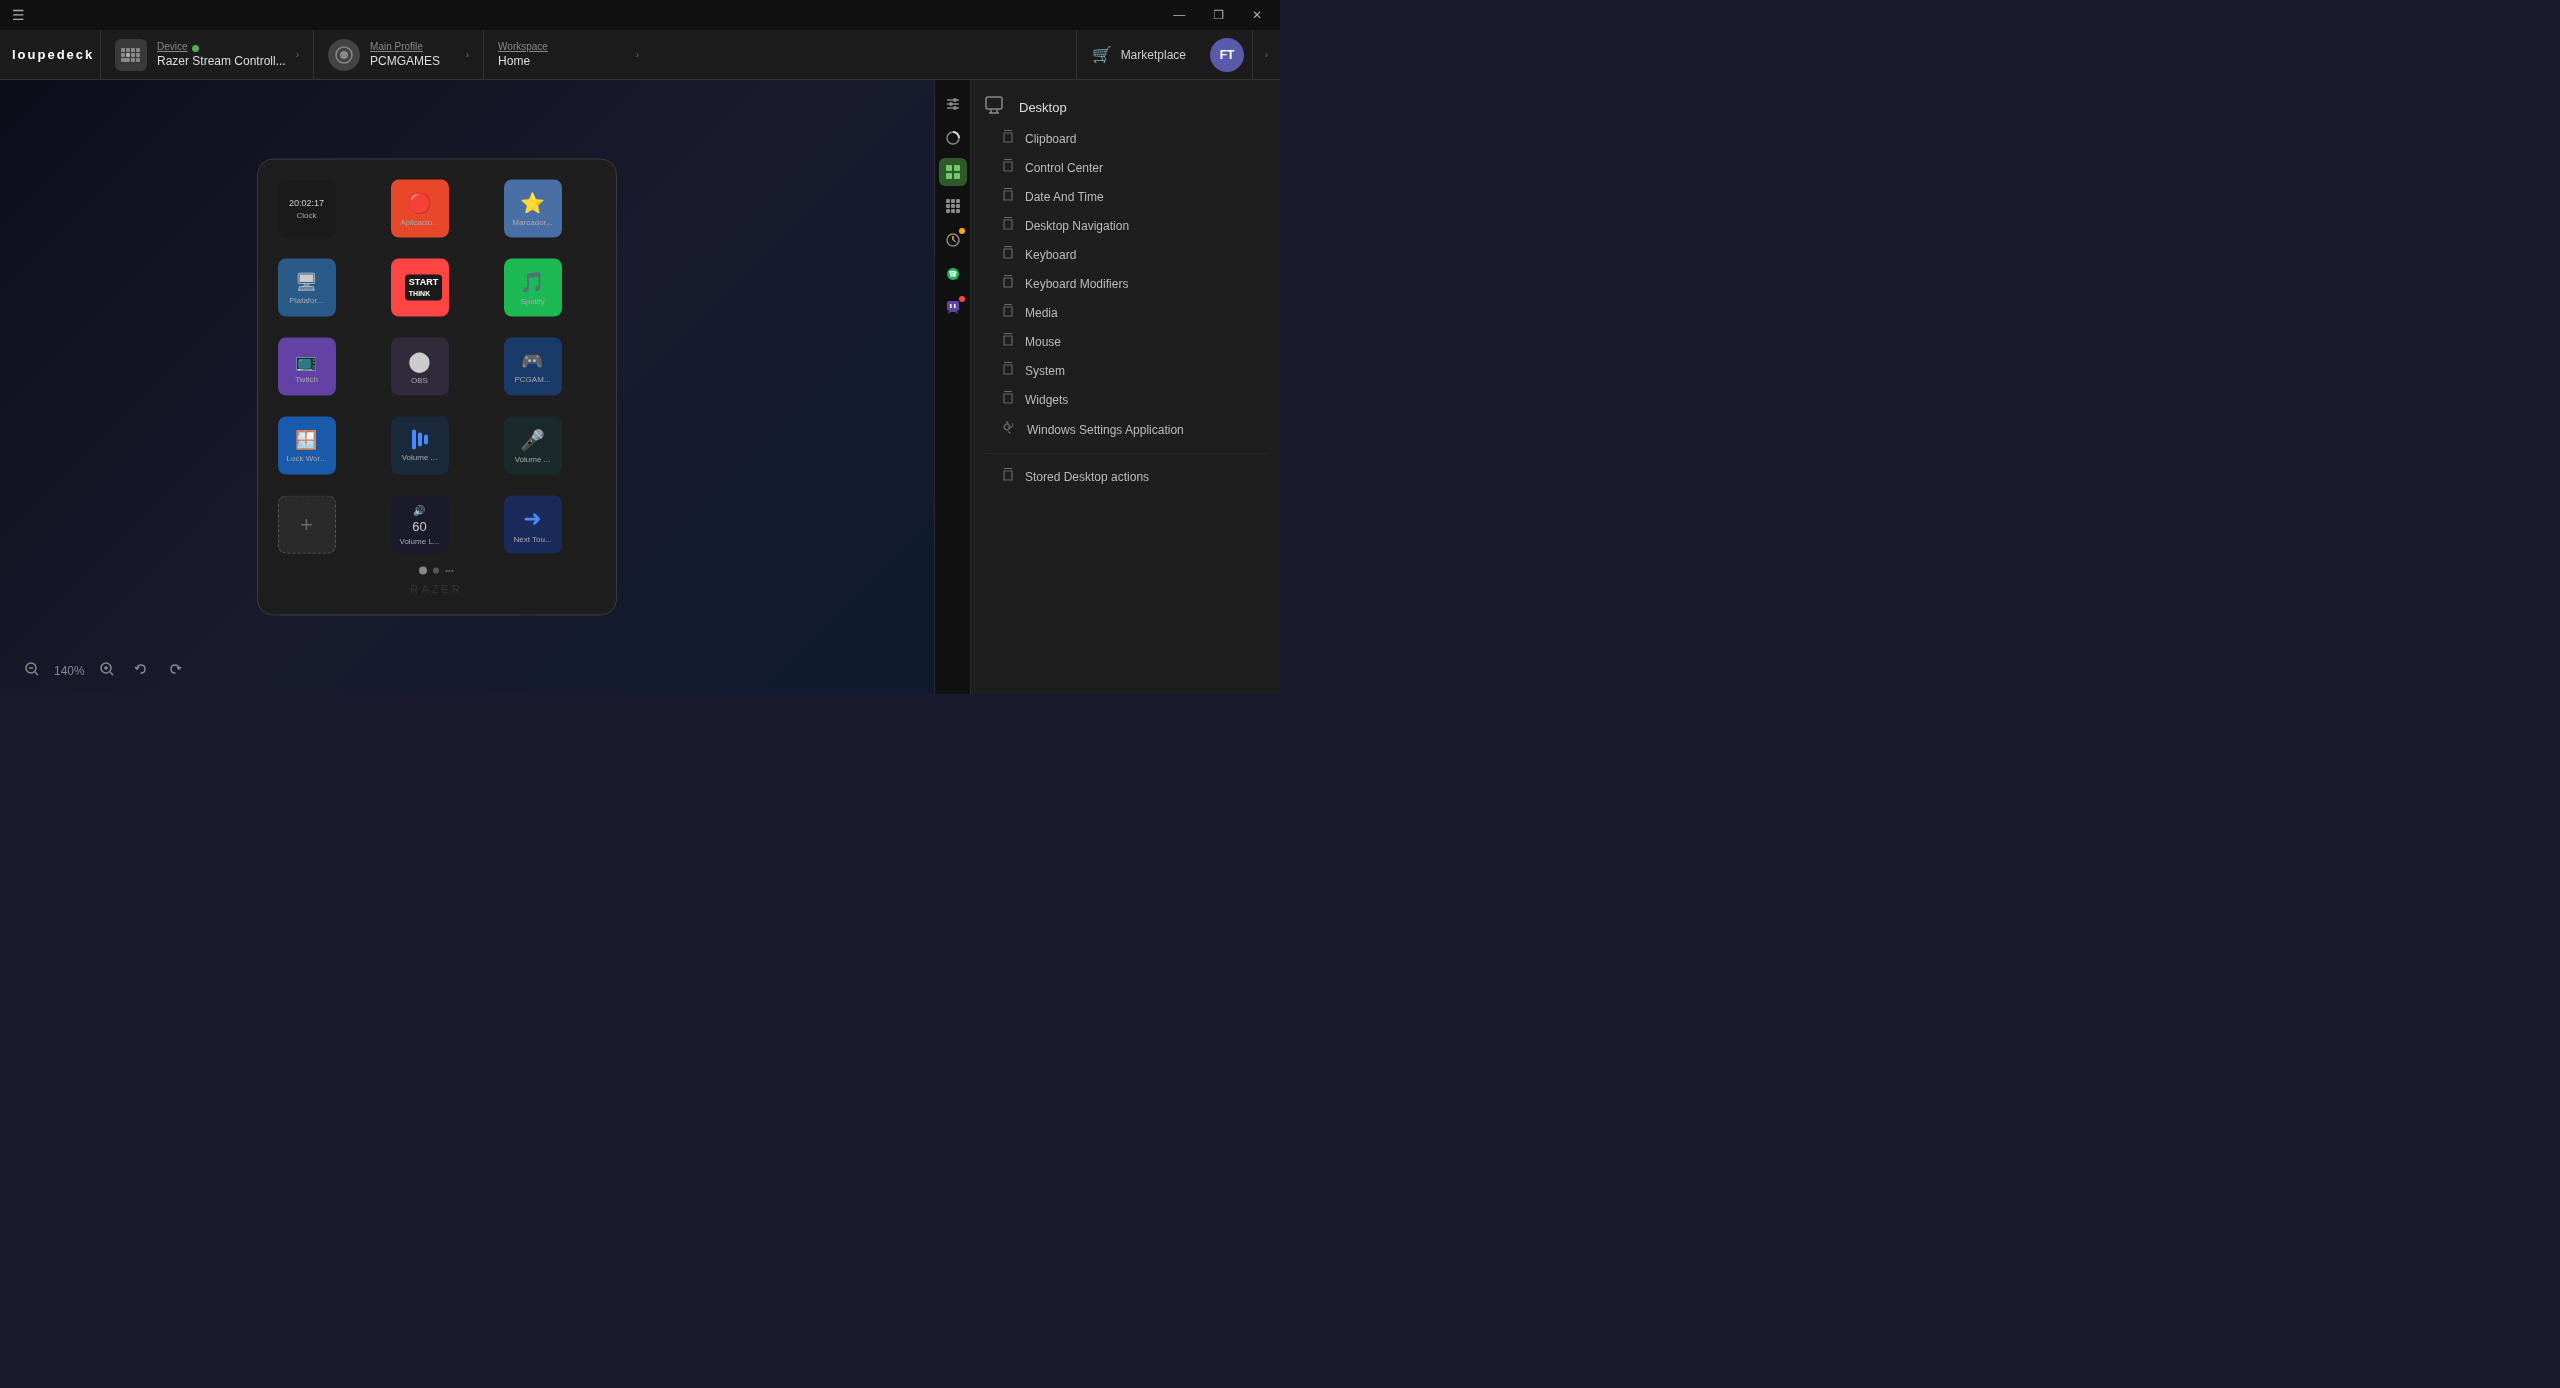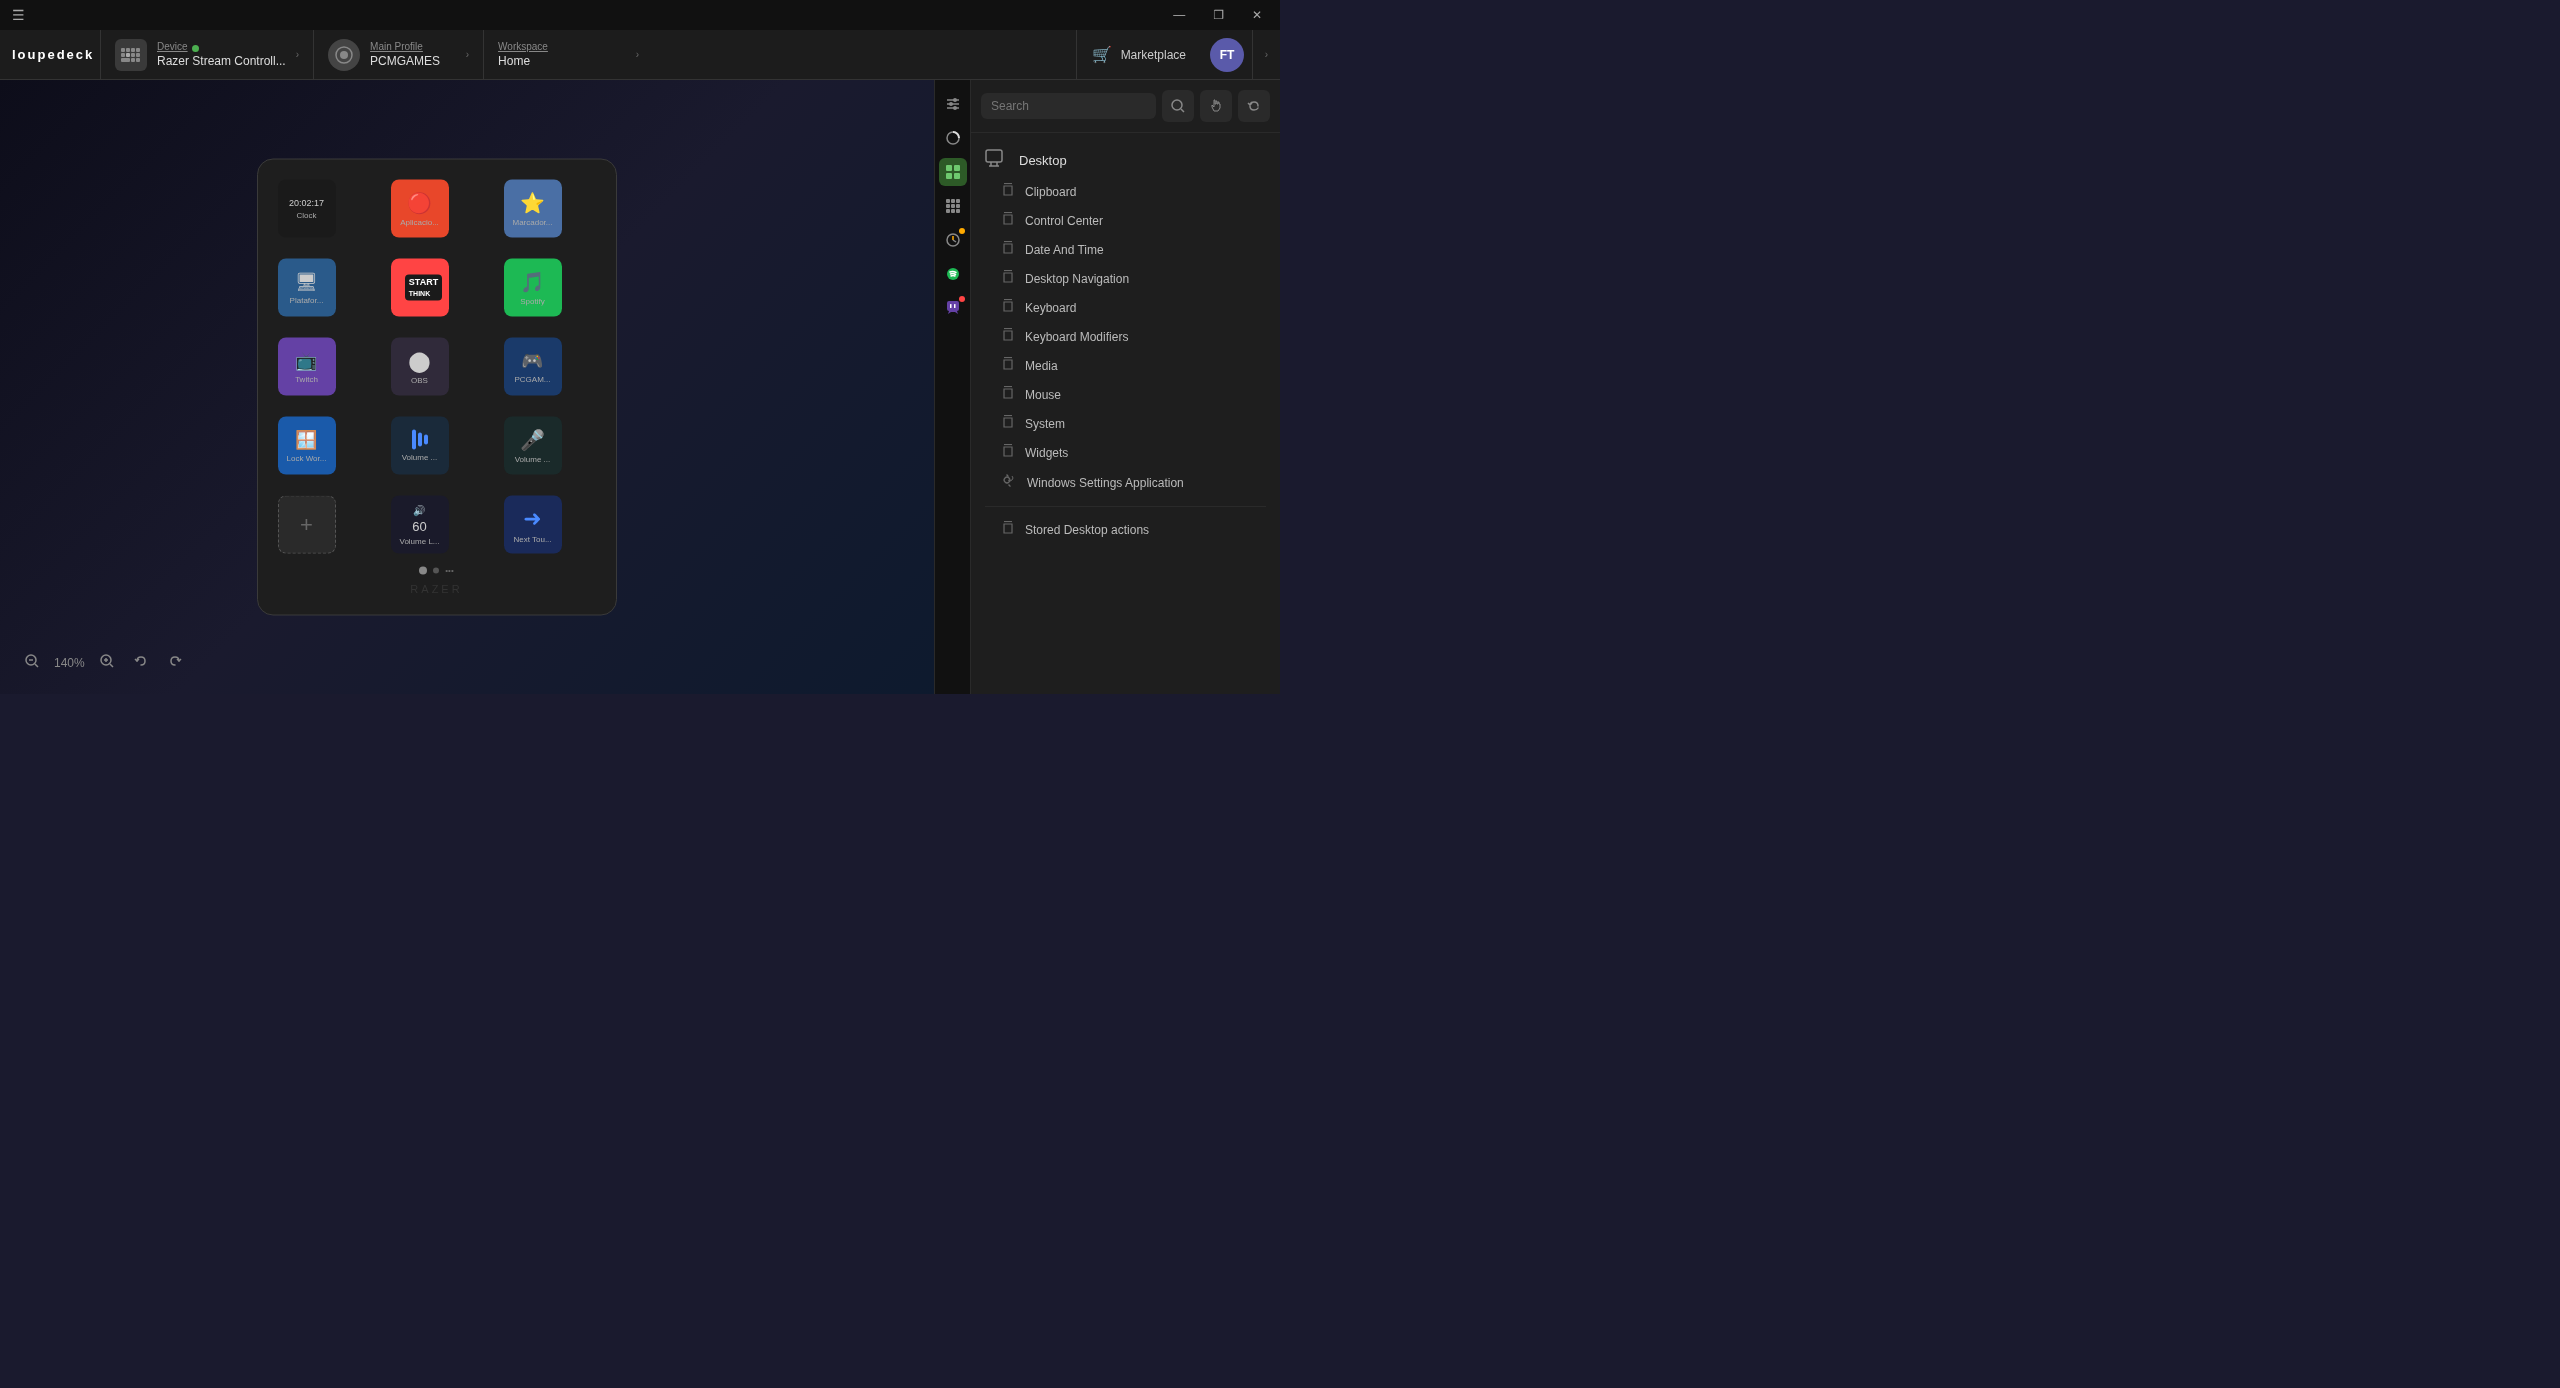--- a/index.html
+++ b/index.html
@@ -363,21 +363,21 @@
       text-align: center;
       color: #333;
       font-size: 11px;
       letter-spacing: 3px;
       margin-top: 8px;
     }
 
     
     .bottom-toolbar {
       position: absolute;
-      bottom: 18px;
+      bottom: 10px;
       left: 20px;
       display: flex;
       align-items: center;
       gap: 10px;
     }
     .zoom-btn {
       background: none;
       border: none;
       color: #888;
       font-size: 14px;
@@ -758,43 +758,20 @@
         <svg width="16" height="16" viewBox="0 0 16 16" fill="none">
           <path d="M12 8 Q12 4 8 4 Q4 4 4 8 Q4 12 8 12" stroke="#888" stroke-width="1.5" fill="none" stroke-linecap="round"></path>
           <polyline points="14,6 12,8 10,6" fill="none" stroke="#888" stroke-width="1.5" stroke-linejoin="round"></polyline>
         </svg>
       </button>
     </div>
   </div>
 
   <div class="right-panel">
 
-    <div class="search-bar">
-      <div class="search-input-wrapper">
-        <input class="search-input" type="text" placeholder="Search" style="">
-      </div>
-      <button class="panel-icon-btn">
-        <svg width="16" height="16" viewBox="0 0 16 16" fill="none">
-          <circle cx="7" cy="7" r="5" stroke="#888" stroke-width="1.5"></circle>
-          <line x1="11" y1="11" x2="14" y2="14" stroke="#888" stroke-width="1.5"></line>
-        </svg>
-      </button>
-      <button class="panel-icon-btn">
-        <svg width="16" height="16" viewBox="0 0 16 16" fill="none">
-          <path d="M6 2 L6 9 L4 7 L4 9 L6 13 L10 13 L12 10 L12 6 L11 6 L11 4 L10 4 L10 6 L9 6 L9 3 L8 3 L8 6 L7 6 L7 2 Z" stroke="#888" stroke-width="1" fill="none"></path>
-        </svg>
-      </button>
-      <button class="panel-icon-btn">
-        <svg width="16" height="16" viewBox="0 0 16 16" fill="none">
-          <path d="M12 8 Q12 4 8 4 Q5 4 4 6" stroke="#888" stroke-width="1.5" fill="none" stroke-linecap="round"></path>
-          <polyline points="2,5 4,7 6,5" fill="none" stroke="#888" stroke-width="1.5" stroke-linejoin="round"></polyline>
-          <path d="M4 8 Q4 12 8 12 Q11 12 12 10" stroke="#888" stroke-width="1.5" fill="none" stroke-linecap="round"></path>
-        </svg>
-      </button>
-    </div>
 
     <div class="panel-content">
 
       <div class="section-header">
         <span class="section-header-icon">
           <svg width="18" height="18" viewBox="0 0 18 18" fill="none">
             <rect x="1" y="1" width="16" height="12" rx="2" stroke="#888" stroke-width="1.5"></rect>
             <line x1="6" y1="13" x2="6" y2="17" stroke="#888" stroke-width="1.5"></line>
             <line x1="12" y1="13" x2="12" y2="17" stroke="#888" stroke-width="1.5"></line>
             <line x1="4" y1="17" x2="14" y2="17" stroke="#888" stroke-width="1.5"></line>

